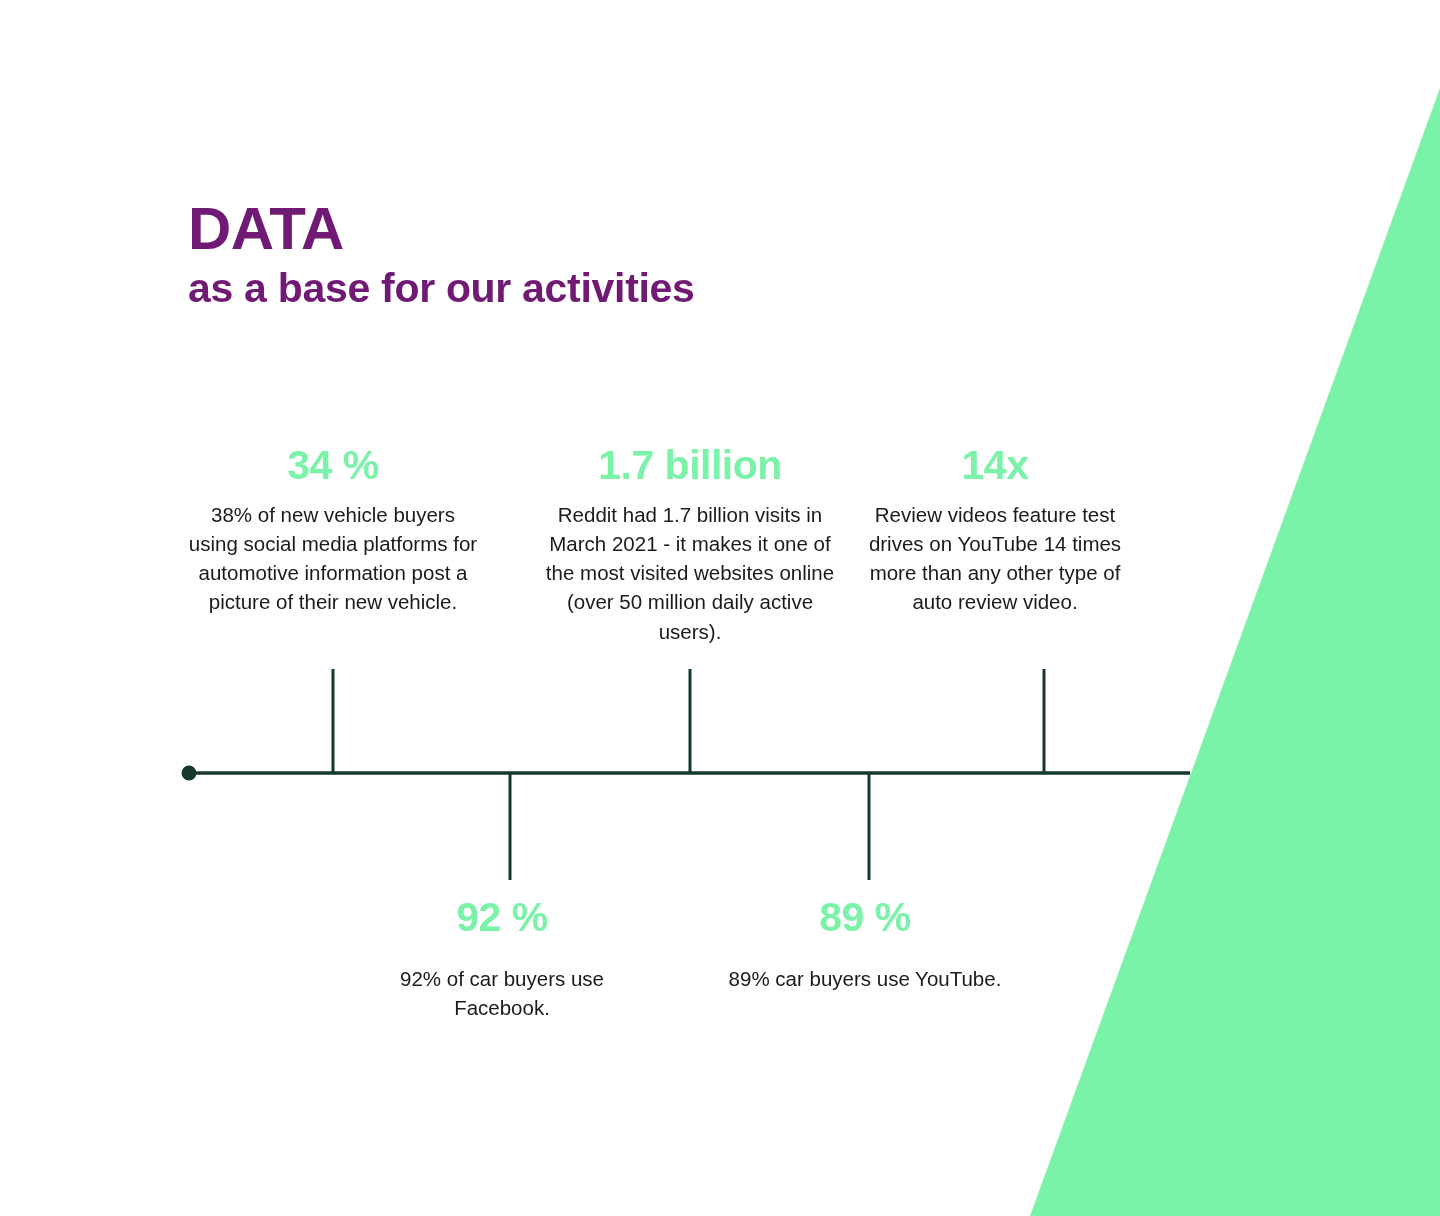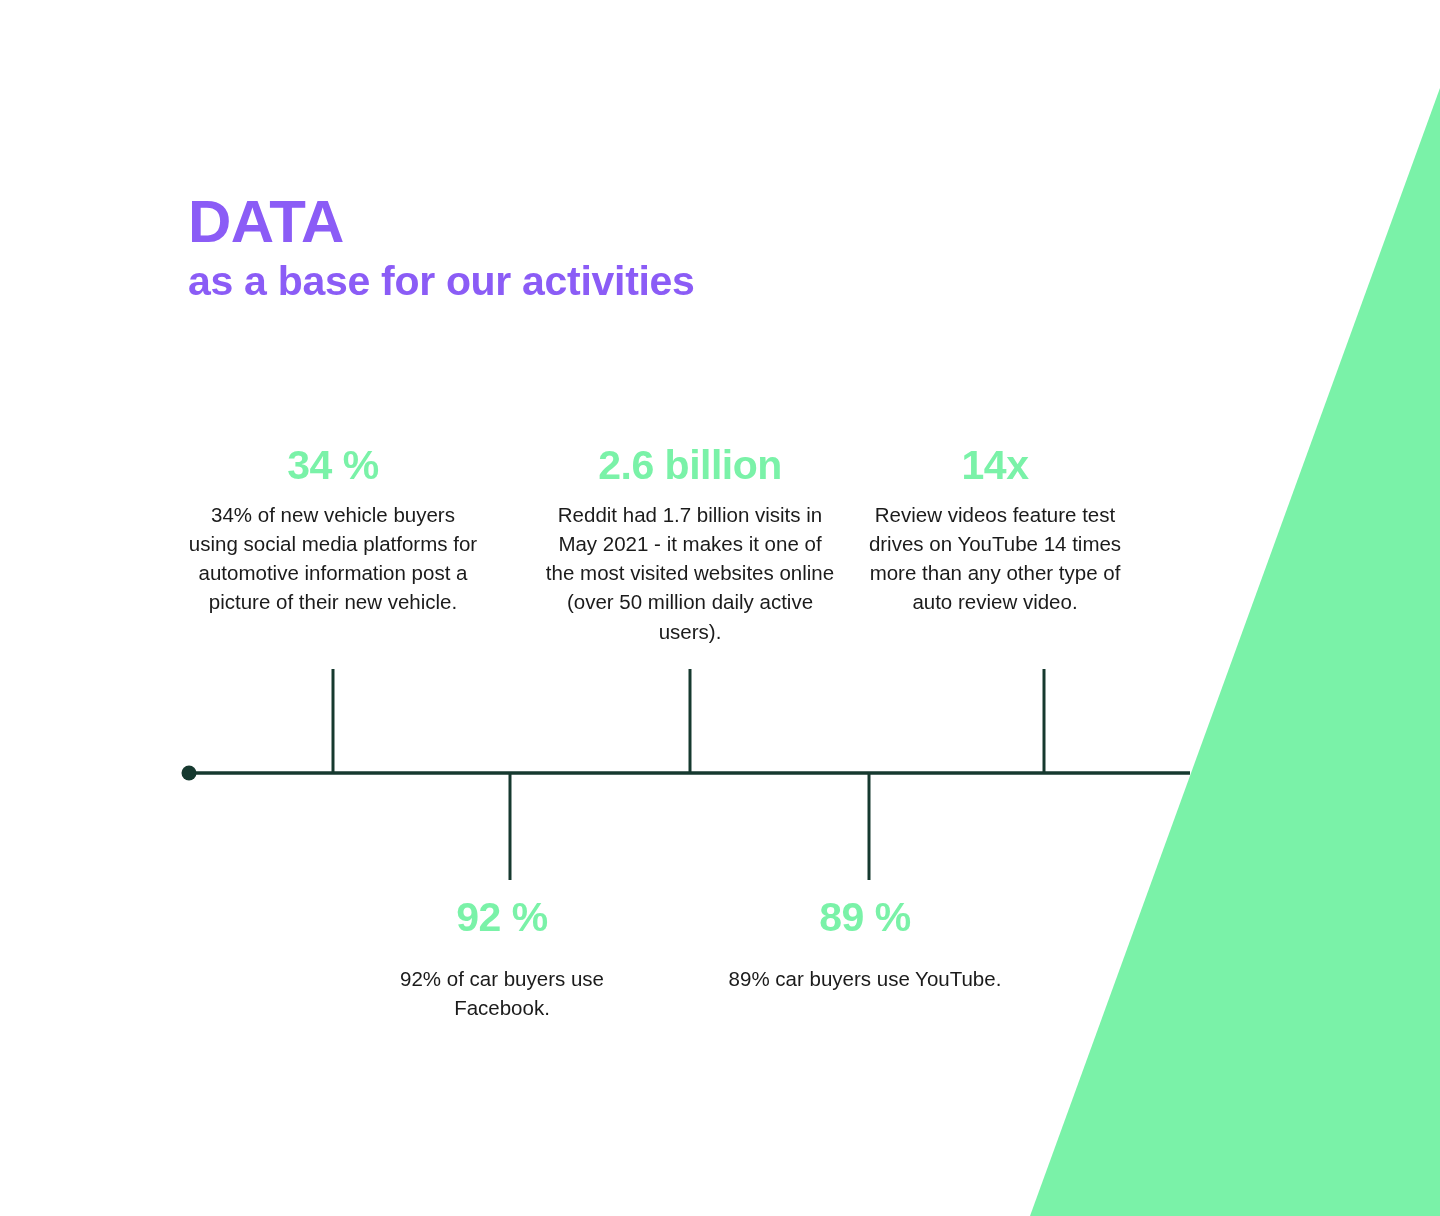--- a/index.html
+++ b/index.html
@@ -22,22 +22,22 @@
   #green-wedge {
     position: absolute;
     inset: 0;
     pointer-events: none;
   }
 
   
   #title-block {
     position: absolute;
     left: 188px;
-    top: 191px;
-    color: #8b5cf6;
+    top: 198px;
+    color: #701a75;
   }
   #title-main {
     font-size: 60px;
     font-weight: bold;
     line-height: 1.04;
     letter-spacing: -0.5px;
     margin: 0;
   }
   #title-sub {
     font-size: 41px;
@@ -112,26 +112,26 @@
     <line x1="333" y1="669" x2="333" y2="773" stroke="#16392F" stroke-width="3"></line>
     <line x1="690" y1="669" x2="690" y2="773" stroke="#16392F" stroke-width="3"></line>
     <line x1="1044" y1="669" x2="1044" y2="773" stroke="#16392F" stroke-width="3"></line>
 
     <line x1="510" y1="773" x2="510" y2="880" stroke="#16392F" stroke-width="3"></line>
     <line x1="869" y1="773" x2="869" y2="880" stroke="#16392F" stroke-width="3"></line>
   </svg>
 
   <div class="stat above" id="stat-0">
     <div class="stat-value">34 %</div>
-    <div class="stat-desc">34% of new vehicle buyers using social media platforms for automotive information post a picture of their new vehicle.</div>
+    <div class="stat-desc">38% of new vehicle buyers using social media platforms for automotive information post a picture of their new vehicle.</div>
   </div>
 
   <div class="stat above" id="stat-1">
-    <div class="stat-value">2.6 billion</div>
-    <div class="stat-desc">Reddit had 1.7 billion visits in May 2021 - it makes it one of the most visited websites online (over 50 million daily active users).</div>
+    <div class="stat-value">1.7 billion</div>
+    <div class="stat-desc">Reddit had 1.7 billion visits in March 2021 - it makes it one of the most visited websites online (over 50 million daily active users).</div>
   </div>
 
   <div class="stat above" id="stat-2">
     <div class="stat-value">14x</div>
     <div class="stat-desc">Review videos feature test drives on YouTube 14 times more than any other type of auto review video.</div>
   </div>
 
   <div class="stat below" id="stat-3">
     <div class="stat-value">92 %</div>
     <div class="stat-desc">92% of car buyers use Facebook.</div>

